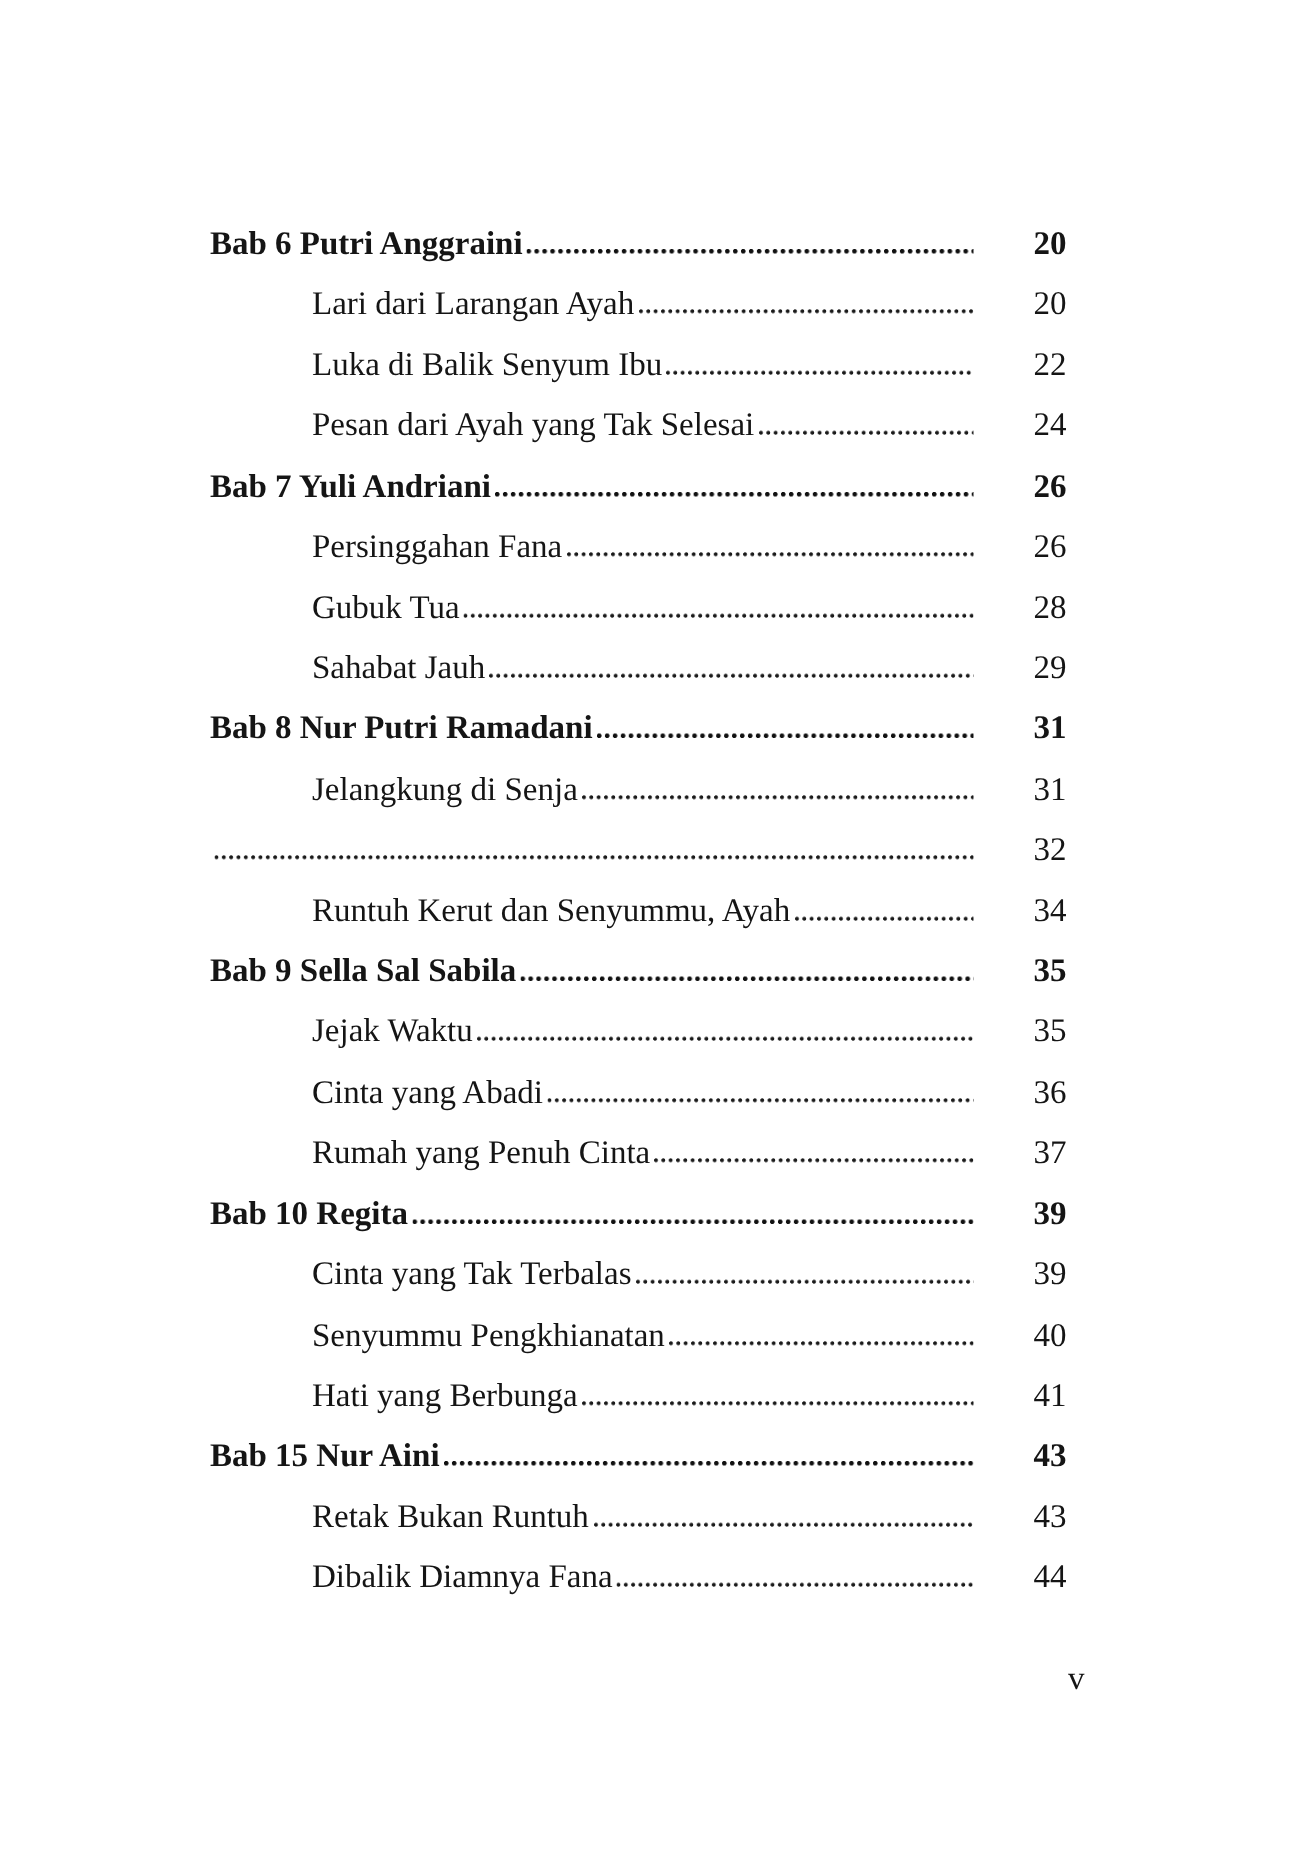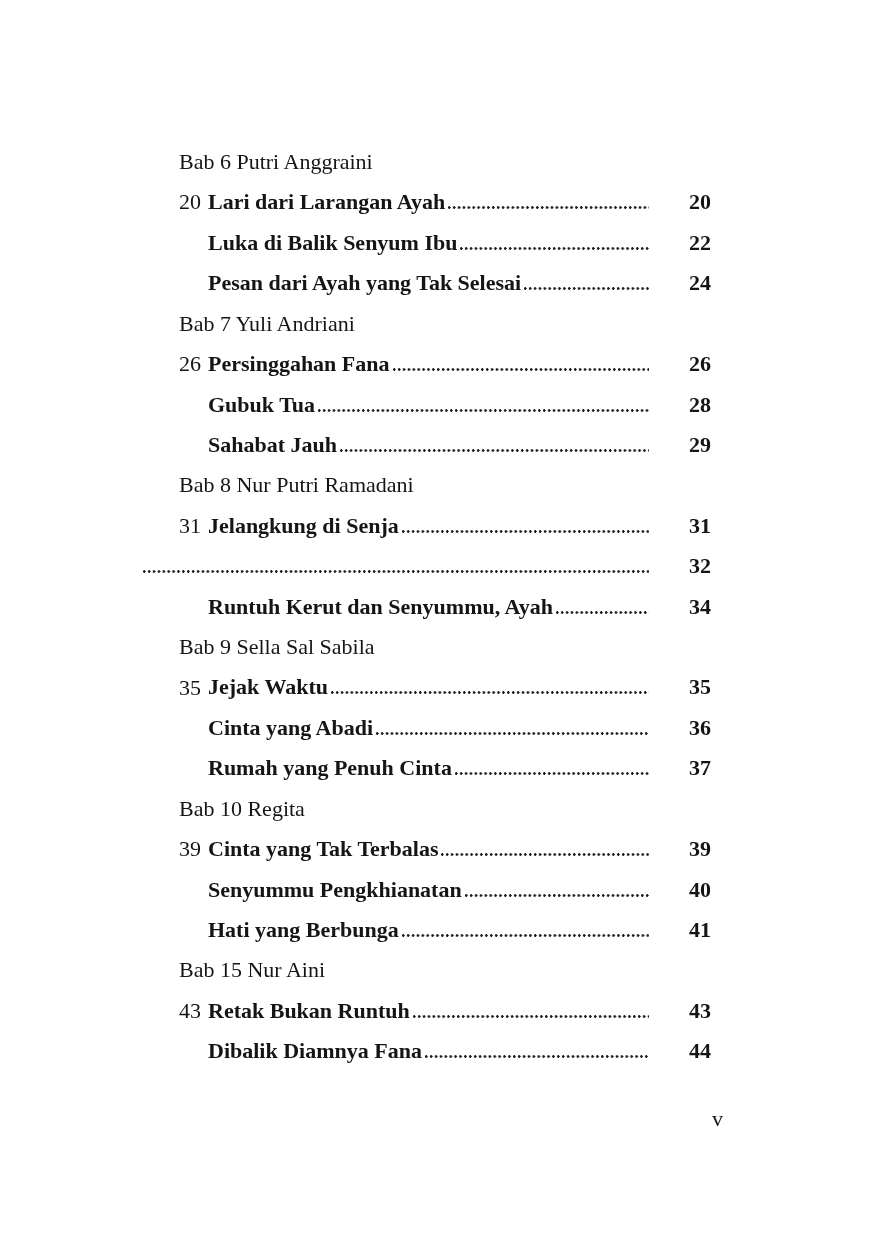--- a/index.html
+++ b/index.html
@@ -26,24 +26,23 @@
     width: 571px;
   }
 
   .toc-row {
     display: flex;
     align-items: baseline;
     height: 40.43px;
     line-height: 40.43px;
     font-size: 22px;
     white-space: nowrap;
-    font-weight: bold;
-  }
-
-  .toc-row.chapter { font-weight: normal; flex-direction: column; }
+  }
+
+  .toc-row.chapter { font-weight: bold; }
 
   .toc-row.section .toc-title { margin-left: 68px; }
 
   .toc-title { flex: 0 0 auto; }
 
   .toc-leader {
     flex: 1 1 auto;
     height: 3px;
     margin: 0 1px 0 3px;
     background-image: radial-gradient(circle at 1.3px 1.5px, #1a1a1a 1.05px, rgba(0,0,0,0) 1.55px);

